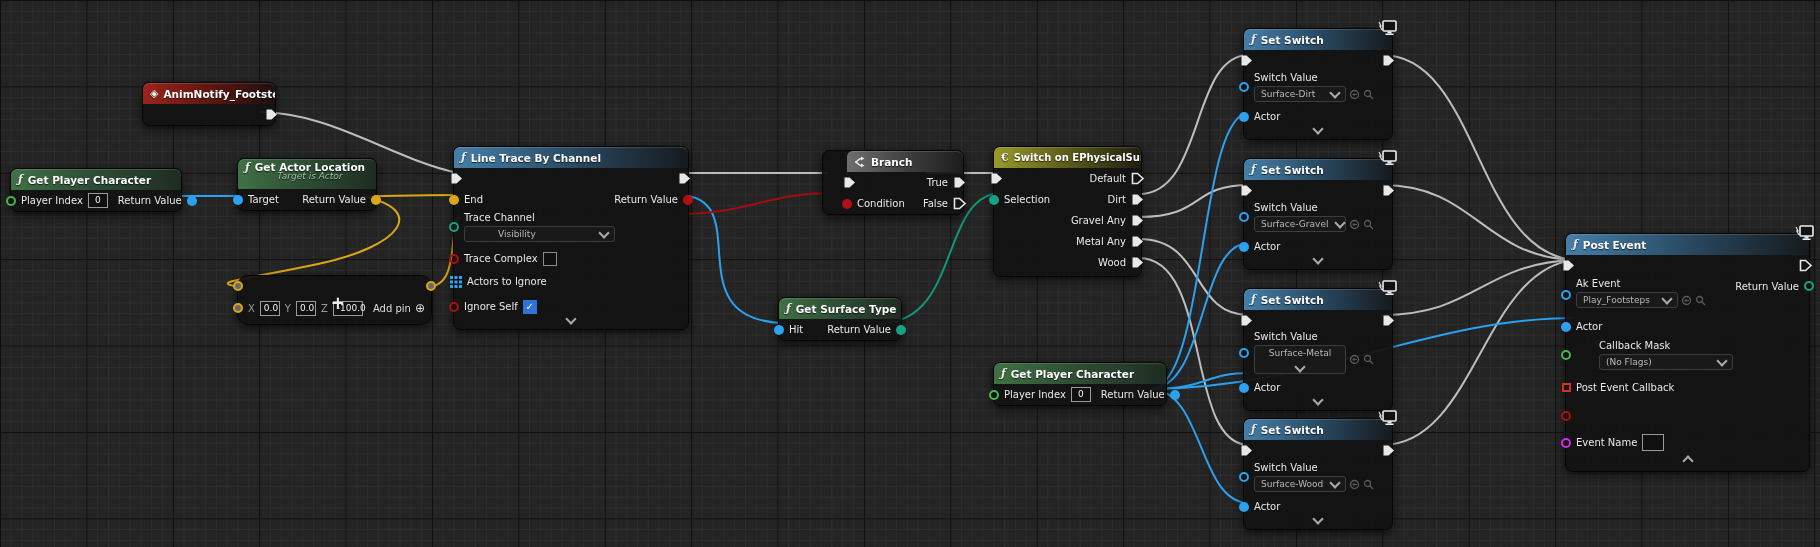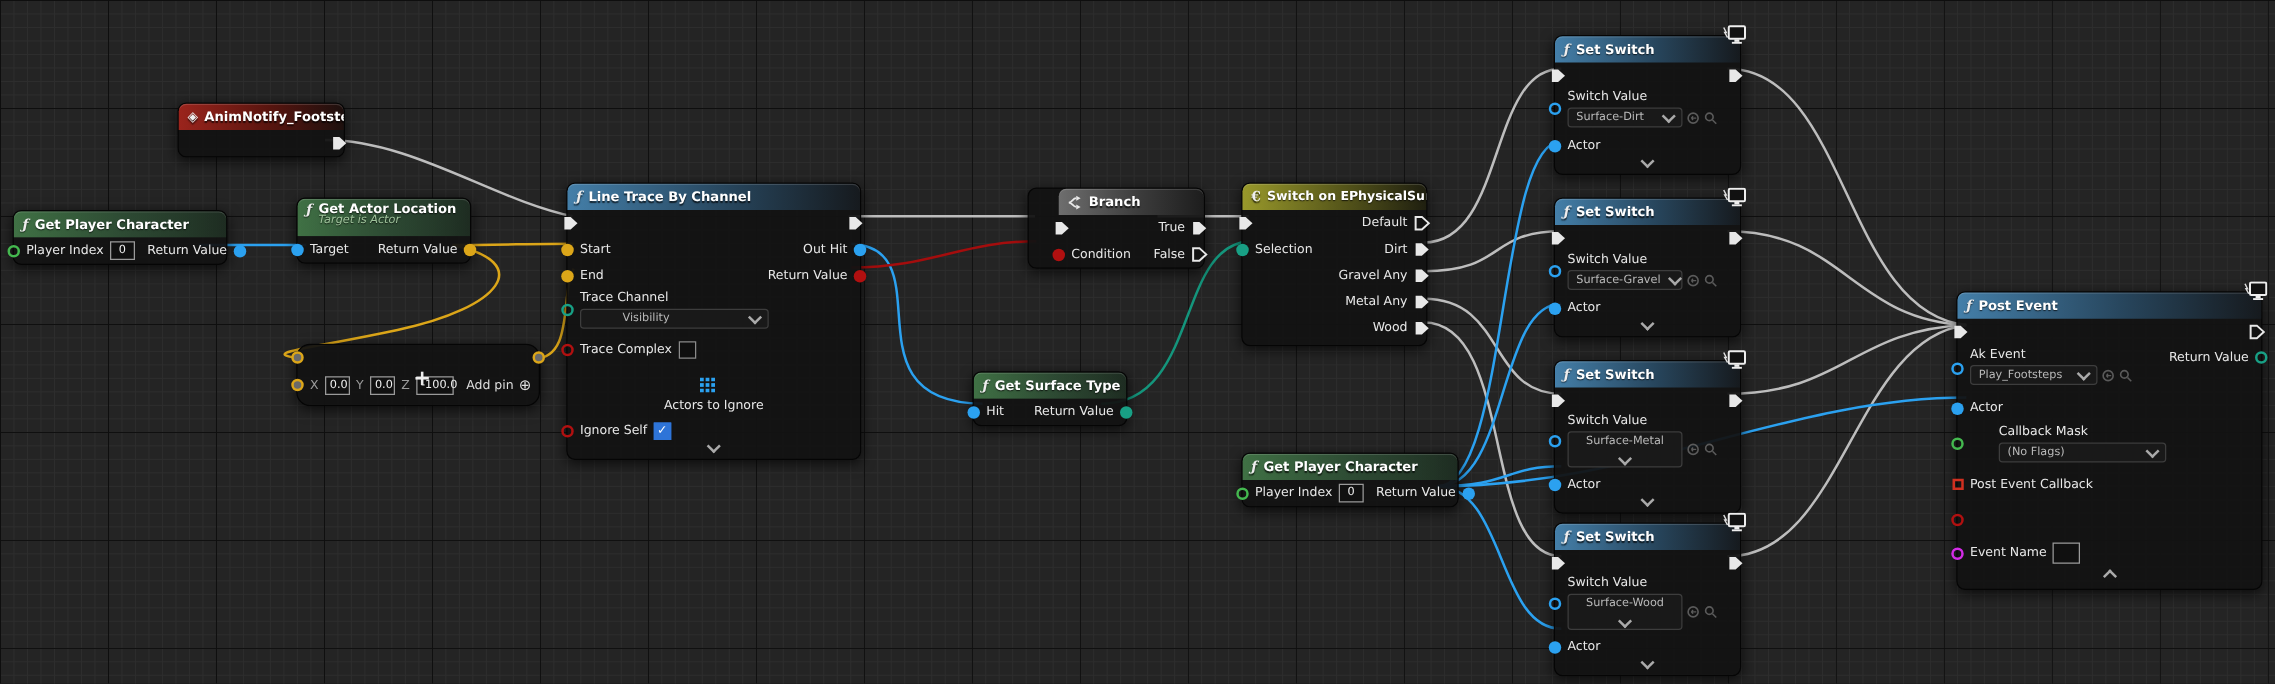--- a/index.html
+++ b/index.html
@@ -22,21 +22,21 @@
   .nhead{height:21px;display:flex;align-items:center;gap:5px;padding:0 7px;
     border-radius:6px 6px 0 0;font-size:10.5px;font-weight:bold;color:#fff;
     white-space:nowrap;overflow:hidden;text-shadow:0 1px 1px rgba(0,0,0,.7);
     box-shadow:inset 0 1px 0 rgba(255,255,255,.14);}
   .h-event{background:linear-gradient(90deg,#9b241c,#58150f 55%,#1d100e);}
   .h-green{background:linear-gradient(90deg,#41724589,#2a42309d 55%,rgba(20,24,20,.4)),linear-gradient(90deg,#3e7044,#24392a);}
   .h-blue{background:linear-gradient(90deg,#447fa9,#27455c 55%,#161a1e);}
   .h-gray{background:linear-gradient(90deg,#6e6e6e,#3c3c3c 55%,#1d1d1d);}
   .h-olive{background:linear-gradient(90deg,#99992b,#55551a 55%,#1f1f10);}
   .fico{font-family:"DejaVu Serif",serif;font-style:italic;font-weight:bold;font-size:11px;color:#eee;}
-  .subttl{font-size:9px;font-style:italic;color:#9fc29b;font-weight:normal;margin-top:-2px;}
+  .subttl{font-size:9px;font-style:italic;color:#9fc29b;font-weight:normal;margin-top:-2px;text-align:center;}
 
   .prow{display:flex;align-items:center;gap:5px;padding:0 6px;min-height:21px;
     font-size:10px;color:#e8e8e8;white-space:nowrap;}
   .sp{flex:1;}
   .pl{color:#e8e8e8;}
   .pin{width:10px;height:10px;border-radius:50%;flex:none;box-sizing:border-box;}
   .pin.left{margin-left:-11px;} .pin.right{margin-right:-11px;}
   .fill-blue{background:#2ba1f0;} .fill-gold{background:#dca619;}
   .fill-red{background:#b11010;} .fill-teal{background:#18a085;}
   .ring-green{border:2px solid #44b84f;} .ring-teal{border:2px solid #18a085;}
@@ -179,48 +179,41 @@
       <svg class="execpin left" width="14" height="13" viewBox="0 0 14 13">
           <path d="M1.5 1.5 h5 l5.5 5 l-5.5 5 h-5 z" fill="#e8e8e8"></path>
         </svg>
       <span class="sp"></span>
       <svg class="execpin right" width="14" height="13" viewBox="0 0 14 13">
           <path d="M1.5 1.5 h5 l5.5 5 l-5.5 5 h-5 z" fill="#e8e8e8"></path>
         </svg>
     </div>
     <div class="prow">
       <span class="pin left fill-gold"></span>
-      <span class="pl">Start</span>
-      <span class="sp"></span>
-      <span class="pl">Out Hit</span>
-      <span class="pin right fill-blue"></span>
-    </div>
-    <div class="prow">
-      <span class="pin left fill-gold"></span>
       <span class="pl">End</span>
       <span class="sp"></span>
       <span class="pl">Return Value</span>
       <span class="pin right fill-red"></span>
     </div>
     <div class="prow" style="min-height:34px;">
       <span class="pin left ring-teal"></span>
       <div class="col">
         <span class="plab">Trace Channel</span>
         <div class="ddl" style="width:110px;padding-left:33px;">
           <span>Visibility</span>
           <span class="chev"></span>
         </div>
       </div>
     </div>
     <div class="prow" style="margin-top:4px;">
       <span class="pin left ring-red"></span>
       <span class="pl">Trace Complex</span>
       <span class="chk"></span>
     </div>
-    <div class="prow" style="margin-top:12px;flex-direction:column;">
+    <div class="prow" style="margin-top:2px;">
       <svg class="execpin left" width="12" height="12" viewBox="0 0 12 12">
         <g fill="#2ba1f0">
             <rect x="0" y="0" width="3" height="3"></rect>
             <rect x="4.5" y="0" width="3" height="3"></rect>
             <rect x="9" y="0" width="3" height="3"></rect>
             <rect x="0" y="4.5" width="3" height="3"></rect>
             <rect x="4.5" y="4.5" width="3" height="3"></rect>
             <rect x="9" y="4.5" width="3" height="3"></rect>
             <rect x="0" y="9" width="3" height="3"></rect>
             <rect x="4.5" y="9" width="3" height="3"></rect>
@@ -509,21 +502,21 @@
       <span class="sp"></span>
       <svg class="execpin right" width="14" height="13" viewBox="0 0 14 13">
           <path d="M1.5 1.5 h5 l5.5 5 l-5.5 5 h-5 z" fill="#e8e8e8"></path>
         </svg>
     </div>
     <div class="prow" style="min-height:32px;">
       <span class="pin left ring-blue"></span>
       <div class="col">
         <span class="plab">Switch Value</span>
         <div class="tinyico">
-          <div class="ddl" style="width:78px;flex-direction:column;">
+          <div class="ddl" style="width:78px;">
             <span>Surface-Wood</span>
             <span class="chev"></span>
           </div>
           <svg width="11" height="11" viewBox="0 0 11 11">
               <circle cx="5.5" cy="5.5" r="4" fill="none" stroke="#5a5a5a" stroke-width="1.3"></circle>
               <path d="M4,5.5 h4 M4,5.5 l1.5,-1.5 M4,5.5 l1.5,1.5" stroke="#5a5a5a" stroke-width="1"></path>
             </svg>
           <svg width="11" height="11" viewBox="0 0 11 11">
               <circle cx="4.5" cy="4.5" r="3" fill="none" stroke="#5a5a5a" stroke-width="1.3"></circle>
               <path d="M7,7 L10,10" stroke="#5a5a5a" stroke-width="1.3"></path>

